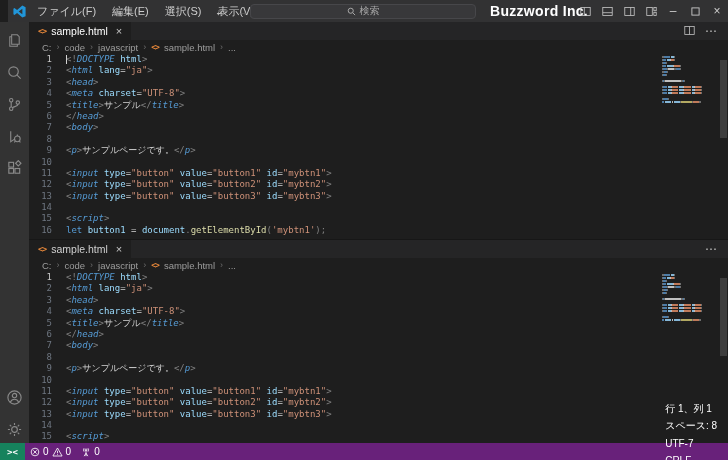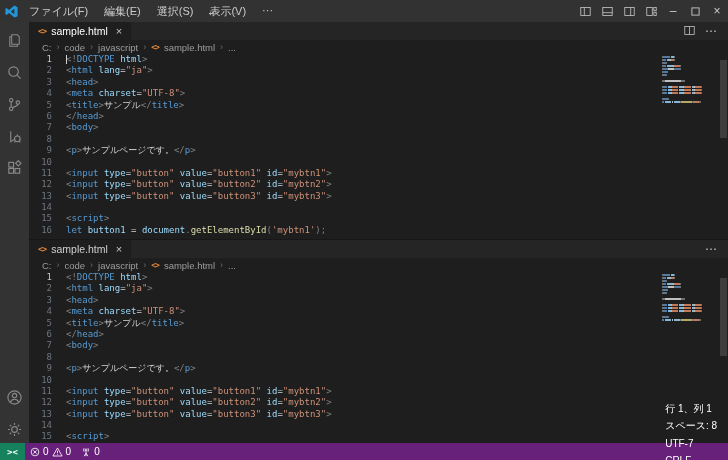--- a/index.html
+++ b/index.html
@@ -3,21 +3,21 @@
 <meta charset="utf-8">
 <style>
   * { margin:0; padding:0; box-sizing:border-box; }
   body { background:#000; }
   #app {
     position:relative; width:728px; height:460px; overflow:hidden;
     background:#1e1e1e; font-family:"Liberation Sans", sans-serif;
     -webkit-font-smoothing:antialiased; cursor:default;
   }
   
-  .titlebar { position:absolute; top:0; left:0; right:0; height:22px;
+  .titlebar { position:absolute; top:0; left:8px; right:0; height:22px;
     background:#323233; display:flex; align-items:center; color:#cccccc; font-size:11px; z-index:5; }
   .tb-logo { width:22px; display:flex; justify-content:center; align-items:center; }
   .menus { display:flex; gap:2px; }
   .menu-item { padding:2px 7px; border-radius:4px; white-space:nowrap; }
   .nav-arrows { position:absolute; left:206px; top:0; height:22px; display:flex; align-items:center; gap:9px; font-size:13px; }
   .nav-back { color:#cccccc; } .nav-fwd { color:#6a6a6a; }
   .cmd-center { position:absolute; left:242px; top:3.5px; width:226px; height:15px;
     background:#38383a; border:1px solid #47474a; border-radius:4px;
     display:flex; align-items:center; justify-content:center; gap:4px; color:#aaaaaa; font-size:10px; }
   .company { position:absolute; left:482px; top:0; height:22px; display:flex; align-items:center;
@@ -46,21 +46,21 @@
   .breadcrumb { height:14px; display:flex; align-items:center; gap:5px; padding-left:13px; font-size:9.5px; color:#9d9d9d; background:#1e1e1e; }
   .bc-sep { color:#6d6d6d; font-size:9px; }
   .bc-icon { font-size:8px; }
   
   .code { position:absolute; left:0; right:0; top:32px; bottom:0; overflow:hidden;
     font-family:"DejaVu Sans Mono", monospace; font-size:9px; line-height:11.4px; }
   .cl { display:flex; height:11.4px; white-space:pre; }
   .ln { flex:0 0 37px; text-align:right; padding-right:14px; color:#6e7681; }
   .ln-active { color:#c6c6c6; }
   .lc { white-space:pre; color:#d4d4d4; position:relative; }
-  .tk-punct { color:#808080; } .tk-tag { color:#569cd6; } .tk-attr { color:#9cdcfe; }
+  .tk-punct { color:#808080; } .tk-tag { color:#569cd6;font-style:italic; } .tk-attr { color:#9cdcfe; }
   .tk-str { color:#ce9178; } .tk-plain { color:#d4d4d4; } .tk-op { color:#d4d4d4; }
   .tk-kw { color:#569cd6; } .tk-var { color:#9cdcfe; } .tk-method { color:#dcdcaa; }
   .caret { position:absolute; left:0; top:1px; width:1px; height:9px; background:#d4d4d4; }
   
   .minimap { position:absolute; top:34px; right:11px; width:55px; }
   .mm-row { height:2px; margin-bottom:1px; display:flex; }
   .mm-row span { display:block; height:2px; }
   .scrollbar { position:absolute; top:32px; right:1px; width:7px; bottom:0; }
   .sb-slider { position:absolute; top:6px; left:0; width:7px; height:78px; background:rgba(121,121,121,0.35); }
   
@@ -88,20 +88,28 @@
       <span class="menu-item">ファイル(F)</span>
       <span class="menu-item">編集(E)</span>
       <span class="menu-item">選択(S)</span>
       <span class="menu-item">表示(V)</span>
       <span class="menu-item">···</span>
     </div>
     <div class="nav-arrows">
       <span class="nav-back">←</span>
       <span class="nav-fwd">→</span>
     </div>
+    <div class="cmd-center">
+      <svg width="9" height="9" viewBox="0 0 12 12" fill="none" stroke="#aaaaaa" stroke-width="1.3">
+          <circle cx="5" cy="5" r="3.4"></circle>
+          <line x1="7.6" y1="7.6" x2="10.8" y2="10.8"></line>
+        </svg>
+      <span>検索</span>
+    </div>
+    <div class="company">Buzzword Inc.</div>
     <div class="win-controls">
       <span class="wc">
         <svg width="11" height="11" viewBox="0 0 14 14" fill="none" stroke="#cccccc">
             <rect x="1" y="2" width="12" height="10"></rect>
             <line x1="5.5" y1="2" x2="5.5" y2="12"></line>
           </svg>
       </span>
       <span class="wc">
         <svg width="11" height="11" viewBox="0 0 14 14" fill="none" stroke="#cccccc">
             <rect x="1" y="2" width="12" height="10"></rect>

